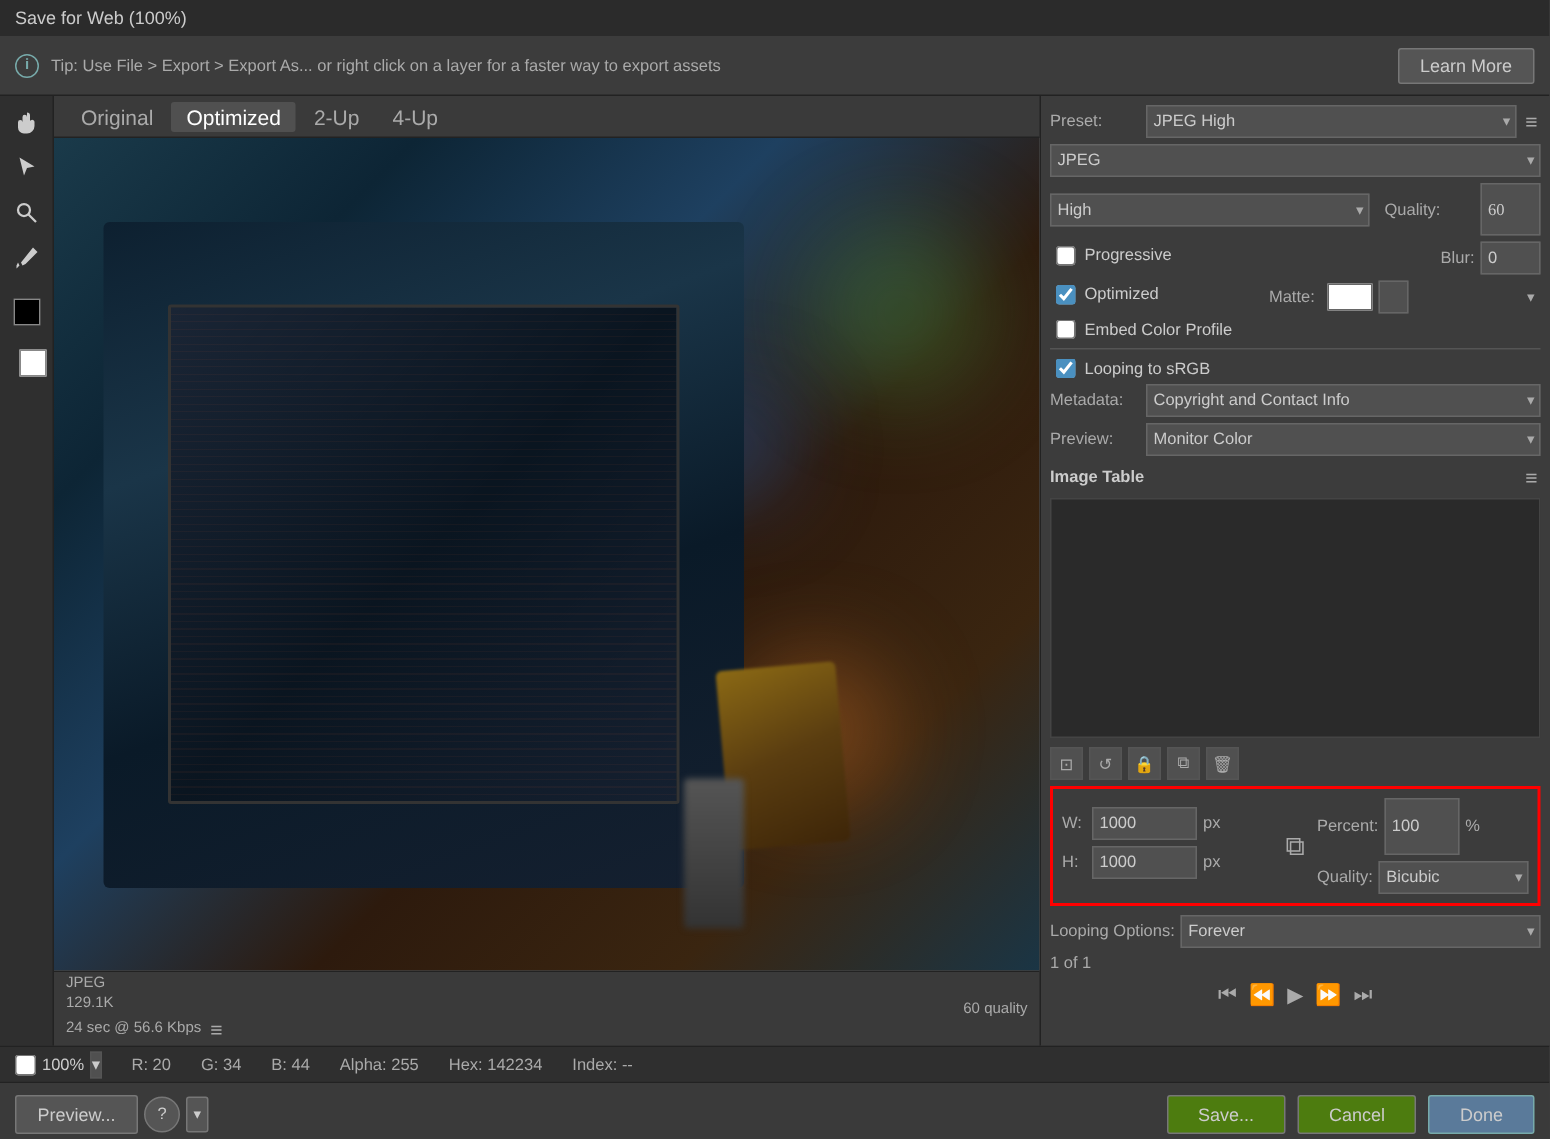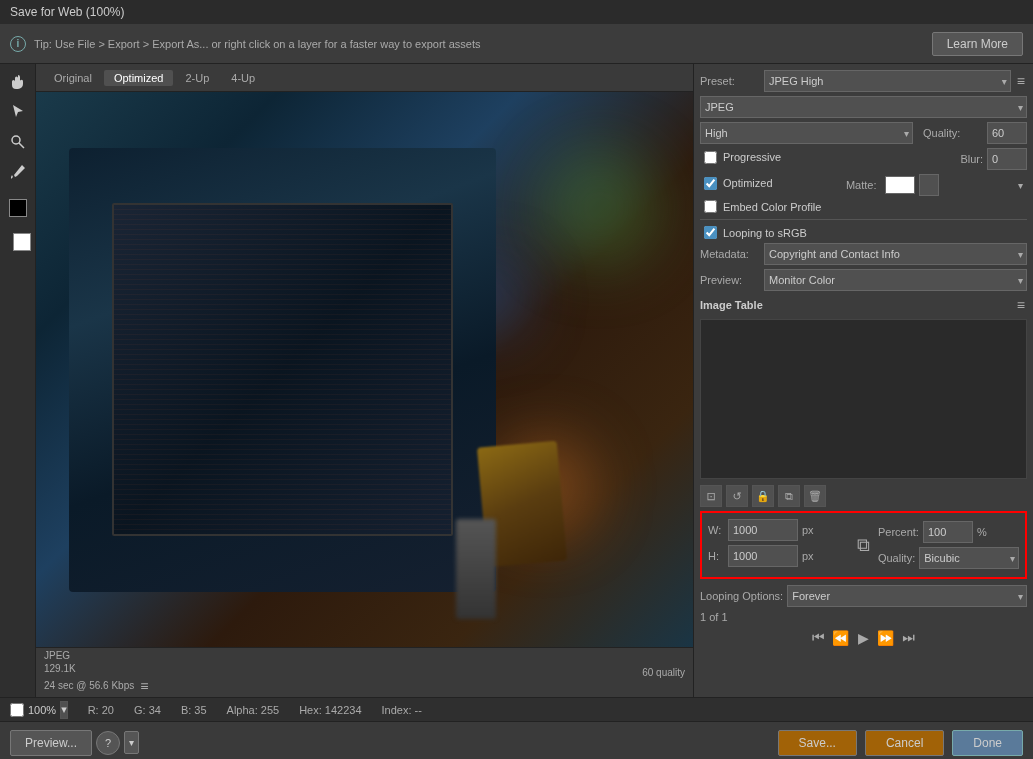--- a/index.html
+++ b/index.html
@@ -96,21 +96,21 @@
       align-items: center;
       padding: 4px 8px;
       gap: 2px;
       border-bottom: 1px solid #222;
       height: 28px;
     }
     .view-tab {
       padding: 2px 10px;
       cursor: pointer;
       color: #aaa;
-      font-size: 11px;
+      font-size: 14px;
       border-radius: 2px;
     }
     .view-tab.active {
       background: #505050;
       color: #fff;
     }
     .preview-area {
       flex: 1;
       background: #555;
       position: relative;
@@ -222,22 +222,23 @@
       color: #aaa;
       pointer-events: none;
       font-size: 10px;
     }
     .quality-input {
       background: #505050;
       border: 1px solid #666;
       color: #ccc;
       font-size: 11px;
       padding: 2px 4px;
-      height: 22px;
+      height: 35px;
       width: 40px;
+      font-family: Liberation Serif, serif;
     }
     .blur-input {
       background: #505050;
       border: 1px solid #666;
       color: #ccc;
       font-size: 11px;
       padding: 2px 4px;
       height: 22px;
       width: 40px;
     }
@@ -310,21 +311,21 @@
       height: 22px;
       width: 70px;
     }
     .size-unit { color: #aaa; font-size: 11px; width: 20px; }
     .percent-label { color: #aaa; font-size: 11px; }
     .percent-input {
       background: #505050;
       border: 1px solid #666;
       color: #ccc;
       font-size: 11px;
-      padding: 2px 4px;
+      padding: 18px 4px;
       height: 22px;
       width: 50px;
     }
     .pct-unit { color: #aaa; font-size: 11px; }
     .quality-row {
       display: flex;
       align-items: center;
       gap: 4px;
     }
     .quality-label2 { color: #aaa; font-size: 11px; }
@@ -417,21 +418,21 @@
       border-radius: 50%;
       display: flex;
       align-items: center;
       justify-content: center;
     }
     .action-right {
       display: flex;
       gap: 8px;
     }
     .action-btn {
-      background: #a16207;
+      background: #4d7c0f;
       border: 1px solid #777;
       color: #ccc;
       padding: 5px 20px;
       cursor: pointer;
       font-size: 12px;
       border-radius: 2px;
     }
     .action-btn.primary {
       background: #5a7a9a;
       border-color: #7aa;
@@ -728,21 +729,21 @@
 </div>
 
 <div class="status-bar">
   <div class="zoom-control">
     <input type="checkbox" class="zoom-checkbox" style="">
     <span style="color:#ccc;">100%</span>
     <button class="zoom-dropdown">▾</button>
   </div>
   <span>R: 20</span>
   <span>G: 34</span>
-  <span>B: 35</span>
+  <span>B: 44</span>
   <span>Alpha: 255</span>
   <span>Hex: 142234</span>
   <span>Index: --</span>
 </div>
 
 <div class="action-bar">
   <div style="display:flex;gap:4px;align-items:center;">
     <button class="preview-btn">Preview...</button>
     <button class="help-btn">?</button>
     <button class="preview-arrow">▾</button>

